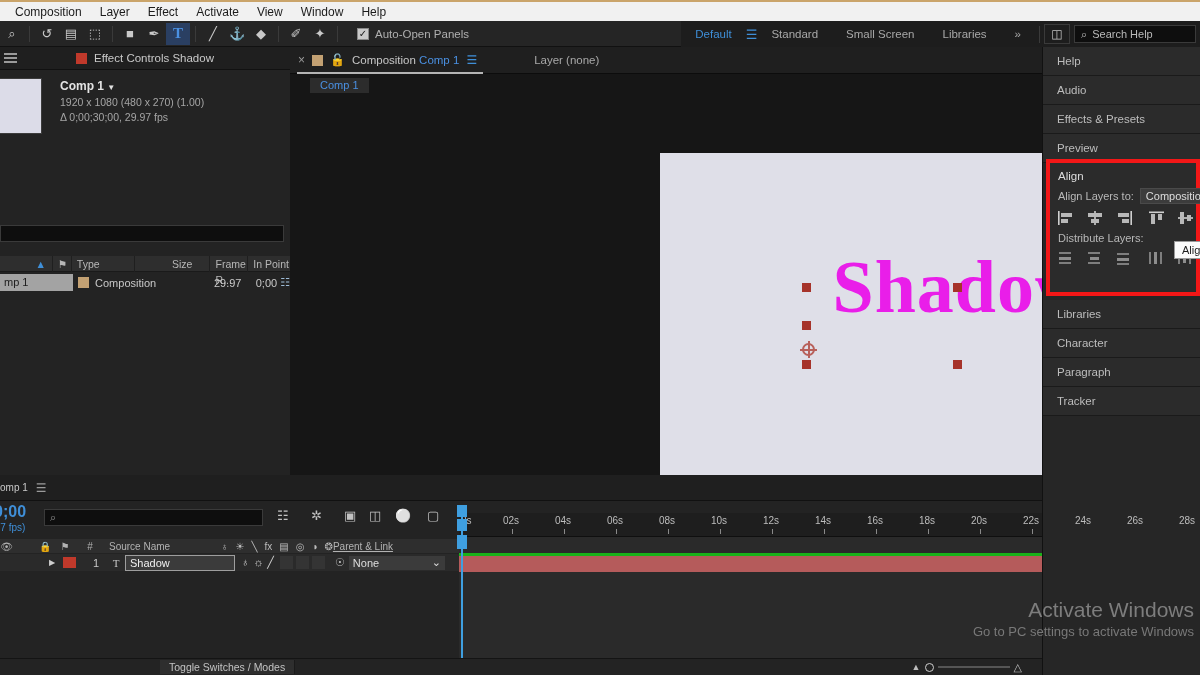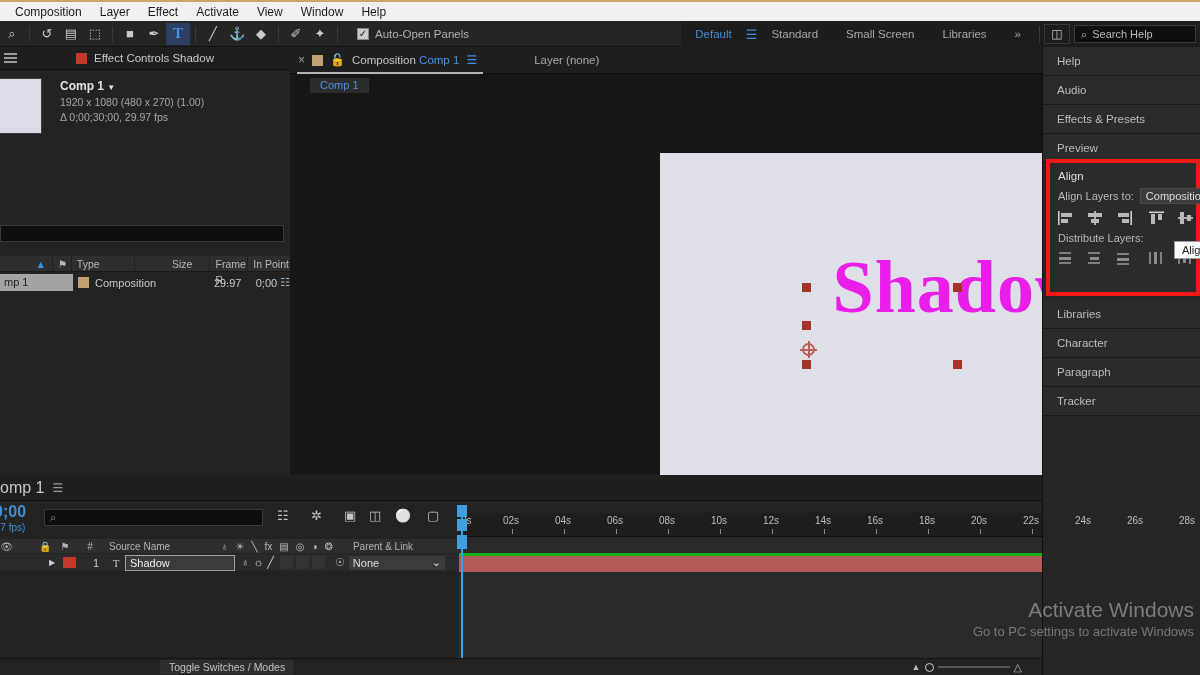--- a/index.html
+++ b/index.html
@@ -450,21 +450,21 @@
             <rect x="7" y="4" width="3" height="9" fill="#8d8d8d"></rect>
             <rect x="13" y="2" width="2" height="12" fill="#7e7e7e"></rect>
           </svg>
       </span>
     </div>
     <div id="tooltip">Align</div>
   </div>
 
   <div id="timeline">
     <div id="tltab">
-      <span style="color:#c9c9c9;font-size:16px;margin-left:-4px;">omp 1</span>
+      <span style="color:#c9c9c9;font-size:10px;margin-left:-4px;">omp 1</span>
       <span style="color:#9a9a9a;font-size:12px;">☰</span>
     </div>
     <div id="tlhead">
       <div id="tc">0;00</div>
       <div id="fps">.97 fps)</div>
       <div id="tlsearch">
         <span>⌕</span>
       </div>
       <div class="tlbtn" style="left:277px;">☷</div>
       <div class="tlbtn" style="left:311px;">✲</div>
@@ -486,21 +486,21 @@
     <div style="display:flex;gap:7px;padding-left:6px;color:#bcbcbc;">
       <span>♁</span>
       <span>☀</span>
       <span>╲</span>
       <span style="">fx</span>
       <span>▤</span>
       <span>◎</span>
       <span>◑</span>
       <span>❂</span>
     </div>
-    <div style="padding-left:20px;">Parent &amp; Link</div>
+    <div style="padding-left:0;text-decoration:underline;">Parent &amp; Link</div>
   </div>
 
   <div id="layerrow">
     <div style="width:13px;"></div>
     <div style="width:13px;"></div>
     <div style="width:13px;"></div>
     <div style="width:10px;"></div>
     <div style="width:14px;color:#cfcfcf;font-size:8px;">▶</div>
     <div style="width:22px;">
         <div class="redchip"></div>

